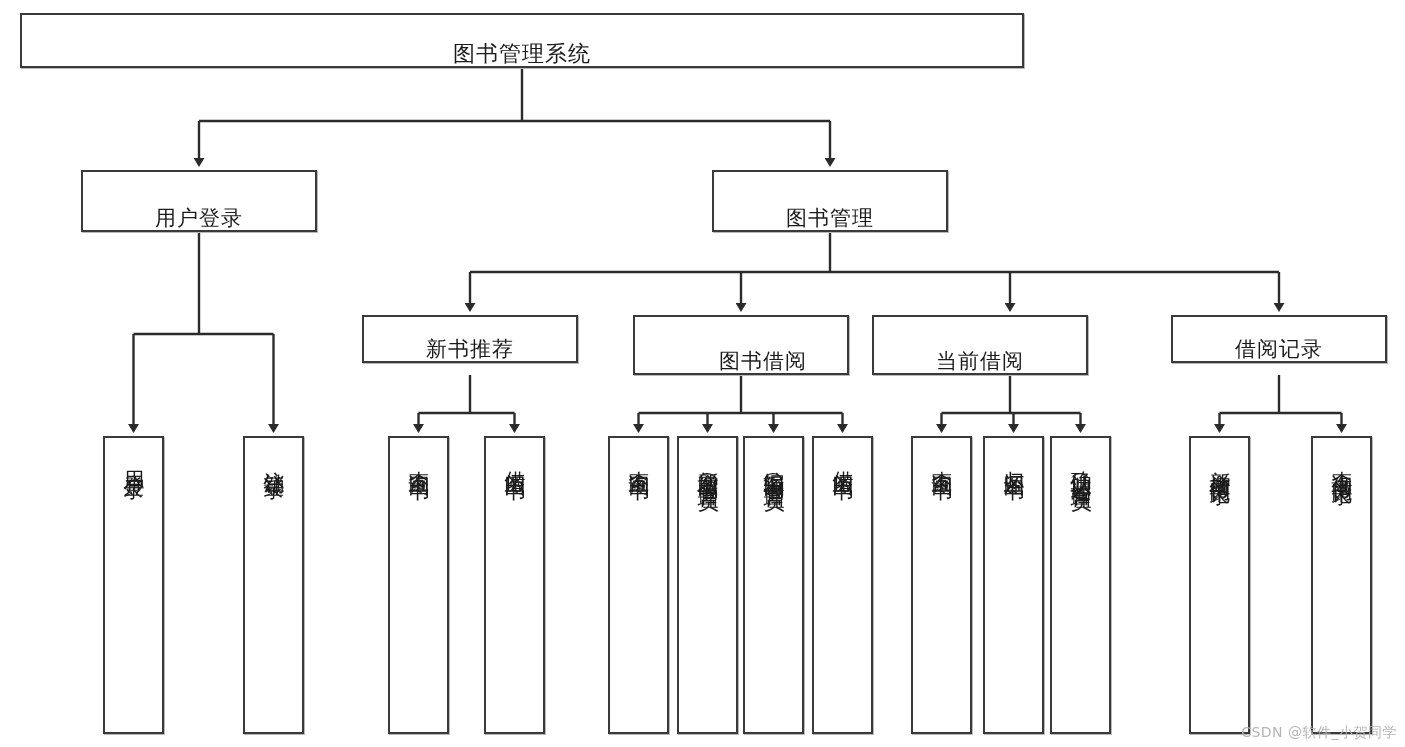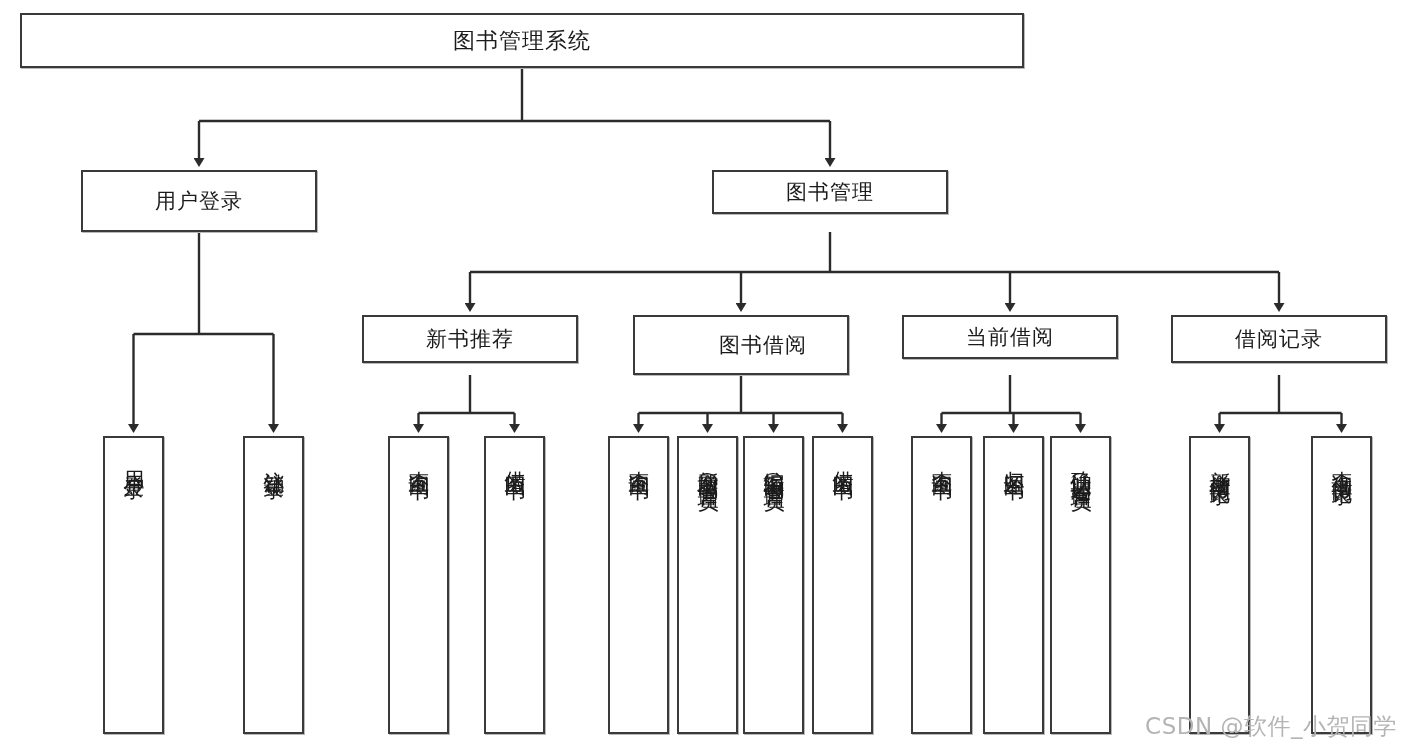--- a/index.html
+++ b/index.html
@@ -20,21 +20,21 @@
     width:1405px; height:747px;
     pointer-events:none;
   }
   .node{
     position:absolute;
     box-sizing:border-box;
     background:#ffffff;
     border:2px solid #3a3a3a;
     box-shadow:1px 1px 0 0 #b9b9b9;
     display:flex;
-    align-items:center;
+    align-items:flex-end;
     justify-content:center;
   }
   .node .lbl{
     font-size:21px;
     line-height:1.15;
     letter-spacing:1px;
     color:#1b1b1b;
     white-space:nowrap;
   }
   .node.root .lbl{ font-size:22px; }
@@ -47,21 +47,21 @@
     text-orientation:upright;
     font-size:21px;
     line-height:1.28;
     letter-spacing:3px;
     white-space:nowrap;
   }
   .watermark{
     position:absolute;
     right:8px;
     bottom:5px;
-    font-size:23px;
+    font-size:14px;
     color:#b4b4b4;
     letter-spacing:0.5px;
     white-space:nowrap;
     user-select:none;
   }
 </style>
 </head>
 <body>
 
 <div id="canvas">
@@ -110,32 +110,32 @@
   </svg>
 
   <div class="node root" style="left: 20px; top: 13px; width: 1004px; height: 55px;">
     <span class="lbl">图书管理系统</span>
   </div>
 
   <div id="level2-layer">
       <div class="node mid" style="left: 81px; top: 170px; width: 236px; height: 62px;">
         <span class="lbl">用户登录</span>
       </div>
-      <div class="node mid" style="left: 712px; top: 170px; width: 236px; height: 44px;">
+      <div class="node mid" style="left: 712px; top: 170px; width: 236px; height: 62px;">
         <span class="lbl">图书管理</span>
       </div>
     </div>
   <div id="level3-layer">
       <div class="node mid" style="left: 362px; top: 315px; width: 216px; height: 48px;">
         <span class="lbl">新书推荐</span>
       </div>
       <div class="node mid" style="left: 633px; top: 315px; width: 216px; height: 60px; padding-left: 44px;">
         <span class="lbl">图书借阅</span>
       </div>
-      <div class="node mid" style="left: 902px; top: 315px; width: 216px; height: 44px;">
+      <div class="node mid" style="left: 872px; top: 315px; width: 216px; height: 60px;">
         <span class="lbl">当前借阅</span>
       </div>
       <div class="node mid" style="left: 1171px; top: 315px; width: 216px; height: 48px;">
         <span class="lbl">借阅记录</span>
       </div>
     </div>
   <div id="leaf-layer">
       <div class="node leaf" style="left: 103px; top: 436px; width: 61px; height: 298px;">
         <span class="lbl">用户登录</span>
       </div>

